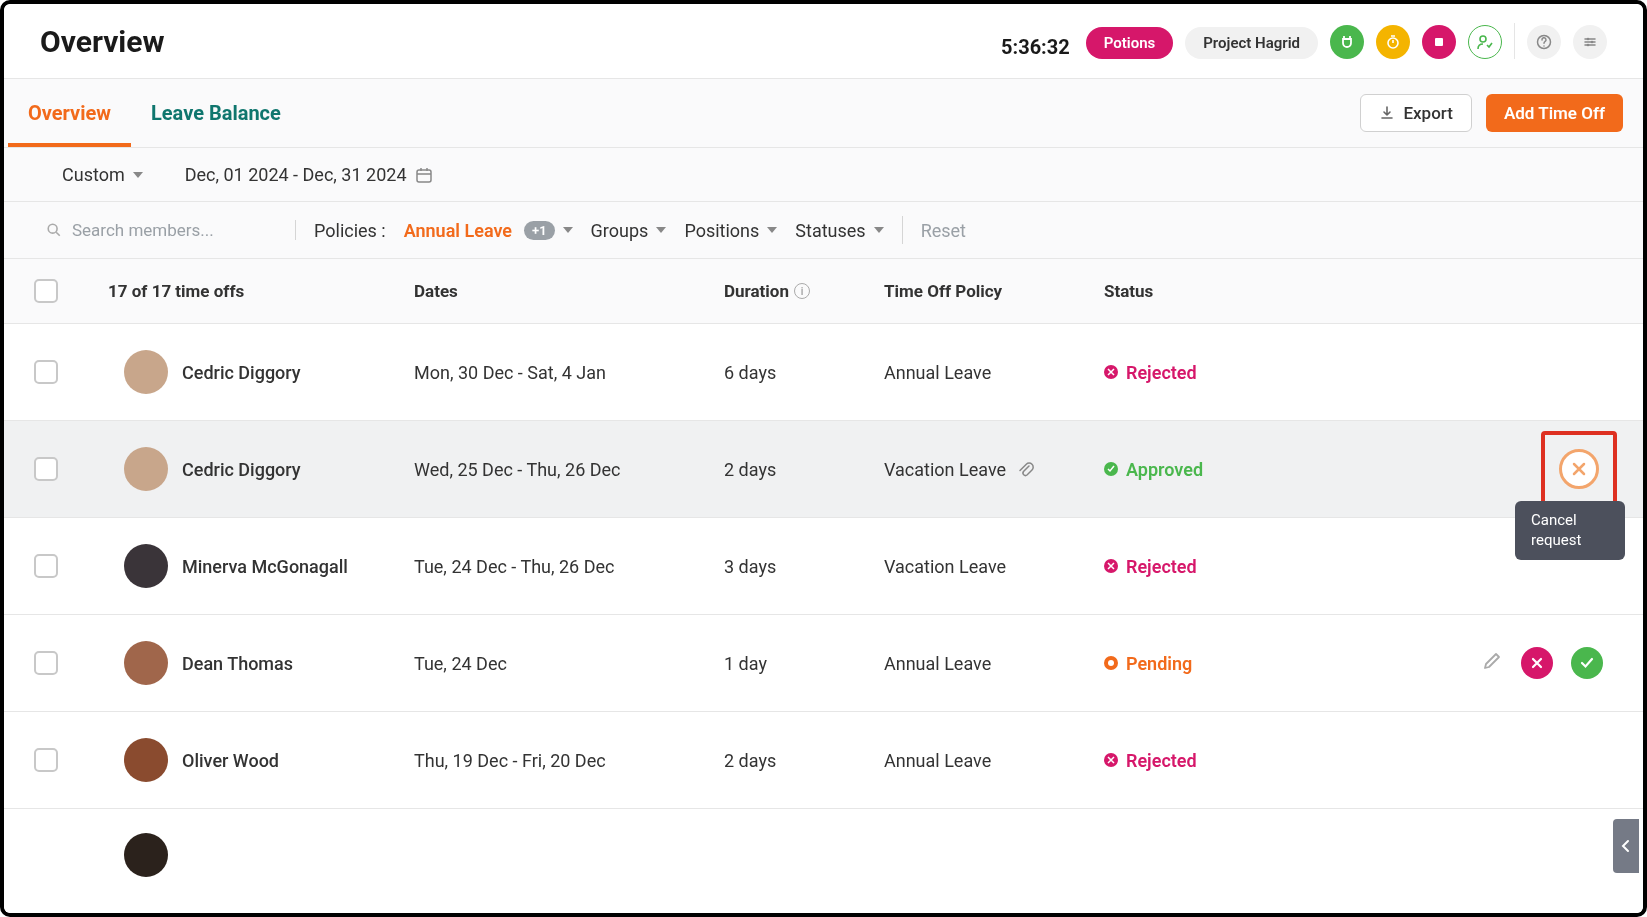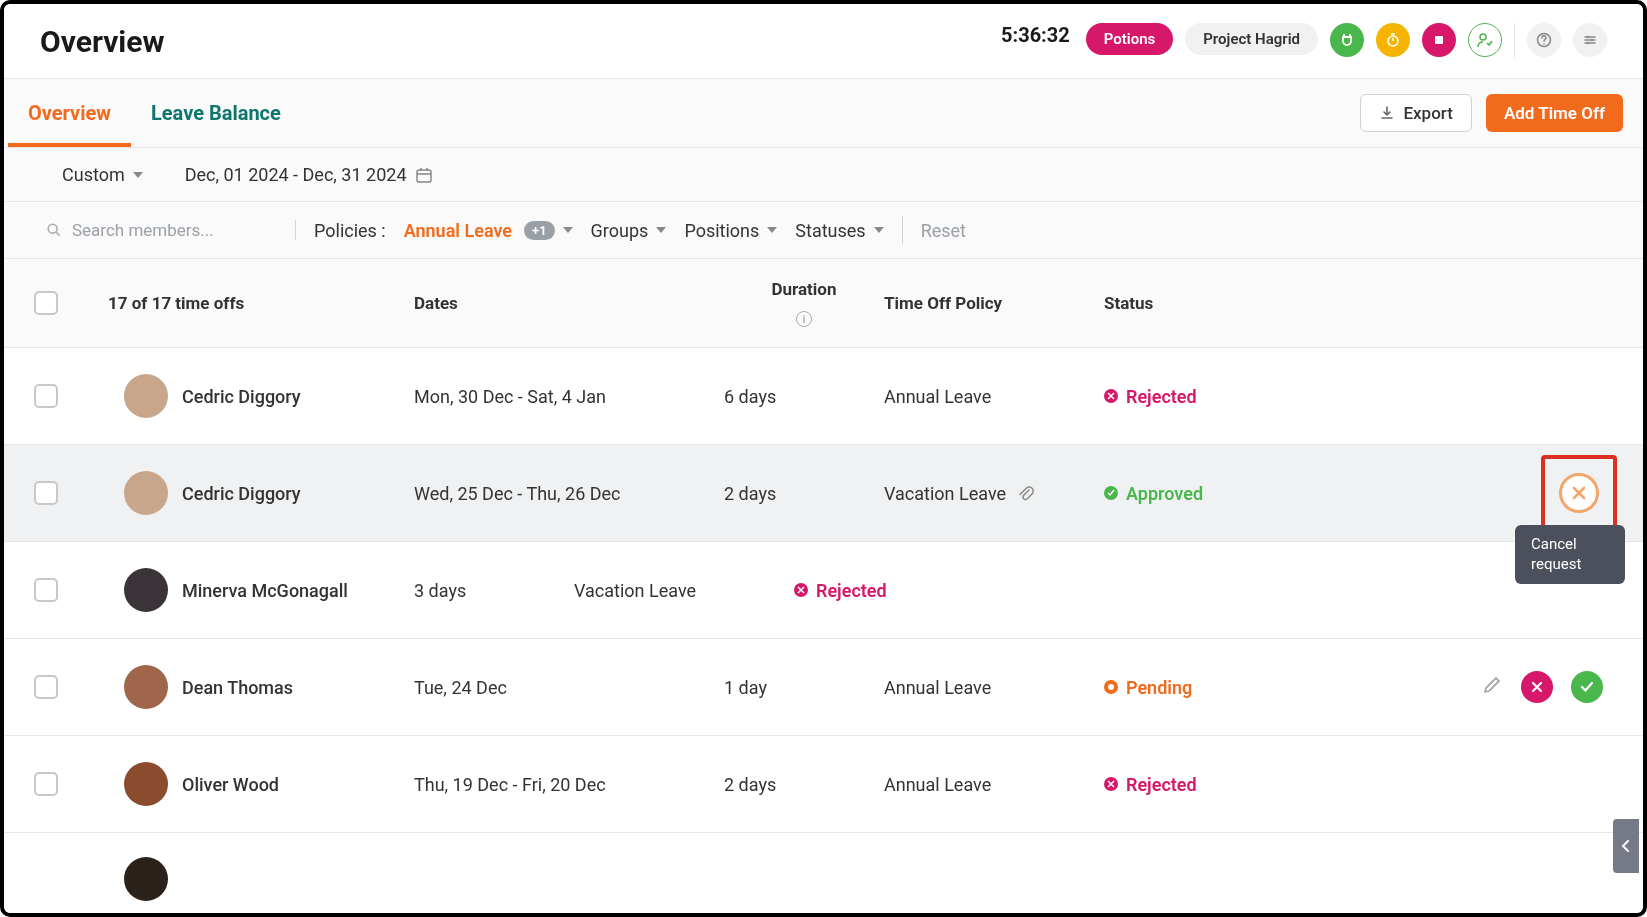--- a/index.html
+++ b/index.html
@@ -32,21 +32,21 @@
   padding: 18px 36px;
   height: 74px;
 }
 .page-title {
   font-size: 30px;
   font-weight: 700;
   color: #1a1a1a;
 }
 .header-right {
   display: flex;
-  align-items: flex-start;
+  align-items: flex-end;
   gap: 12px;
 }
 .timer {
   font-size: 20px;
   font-weight: 700;
   color: #1a1a1a;
   margin-right: 4px;
 }
 .tag-pill {
   padding: 7px 18px;
@@ -240,21 +240,21 @@
   width: 24px;
   height: 24px;
   border: 2px solid #c8c8c8;
   border-radius: 5px;
   background: #fff;
   cursor: pointer;
   flex-shrink: 0;
 }
 .col-member { width: 380px; display: flex; align-items: center; gap: 50px; padding-left: 0; }
 .col-dates { width: 310px; }
-.col-duration { width: 160px; display: flex; align-items: center; gap: 12px; flex-direction: column; }
+.col-duration { width: 160px; display: flex; align-items: center; gap: 5px; }
 .col-policy { width: 220px; }
 .col-status { width: 160px; }
 .col-actions { flex: 1; display: flex; justify-content: flex-end; gap: 16px; align-items: center; }
 
 .table-body {
   overflow-y: auto;
 }
 .row {
   display: flex;
   align-items: center;
@@ -560,20 +560,21 @@
       </div>
       <div class="tooltip">Cancel request</div>
     </div>
 
     <div class="row">
       <div class="member-cell">
         <div class="checkbox"></div>
         <div class="avatar a2"></div>
         <span class="member-name">Minerva McGonagall</span>
       </div>
+      <div class="dates-cell">Tue, 24 Dec - Thu, 26 Dec</div>
       <div class="duration-cell">3 days</div>
       <div class="policy-cell">Vacation Leave</div>
       <div class="status-cell status-rejected">
         <span class="status-dot">
           <svg width="8" height="8" viewBox="0 0 8 8">
               <path d="M1 1l6 6M7 1l-6 6" stroke="#fff" stroke-width="1.5"></path>
             </svg>
         </span>
         <span>Rejected</span>
       </div>

